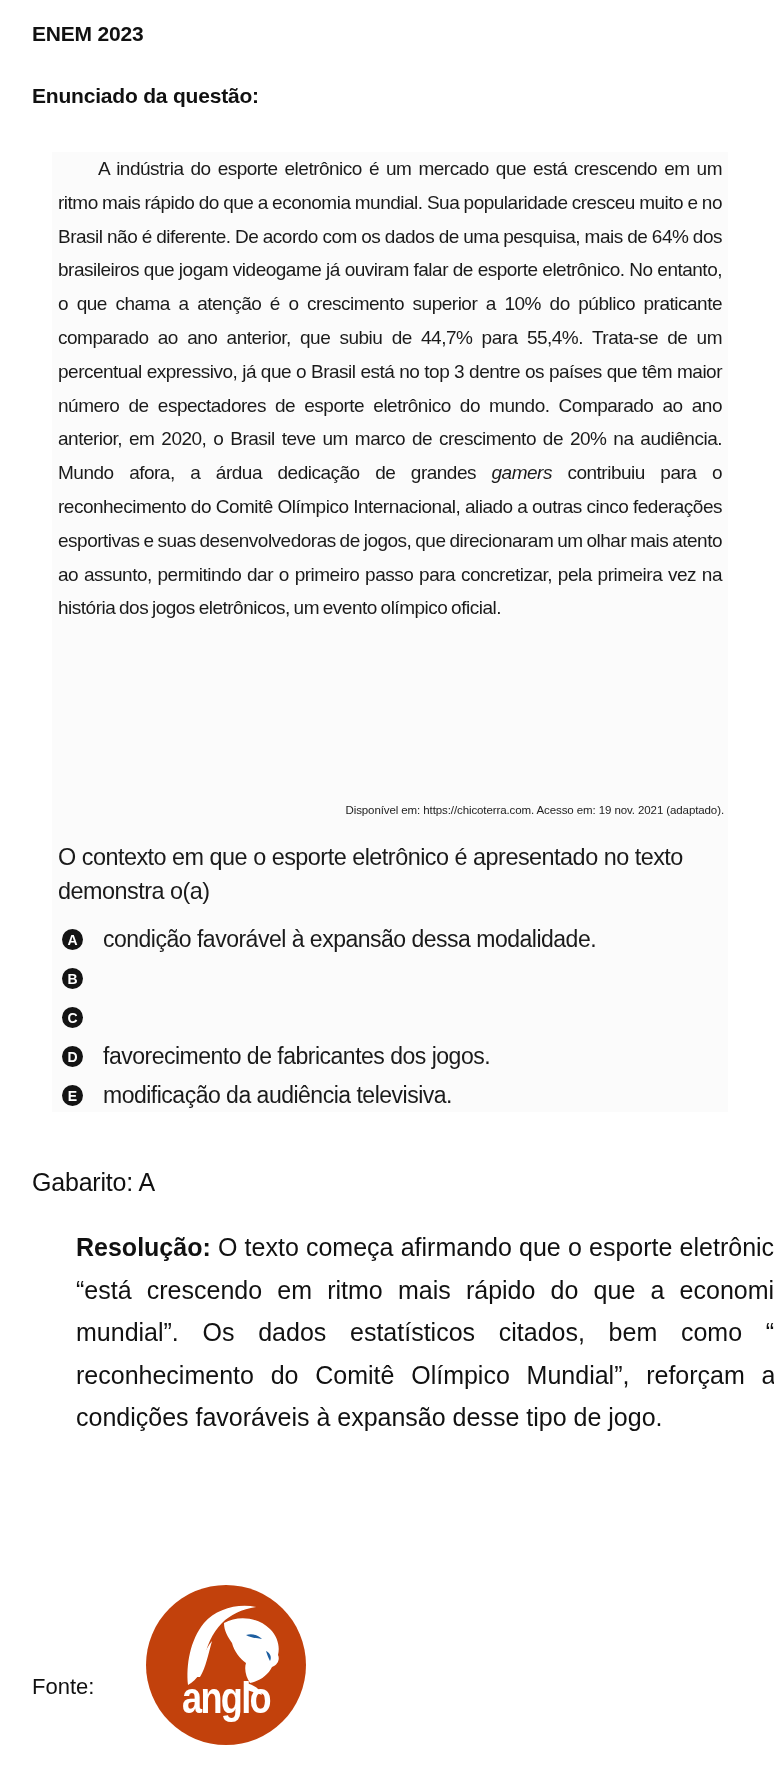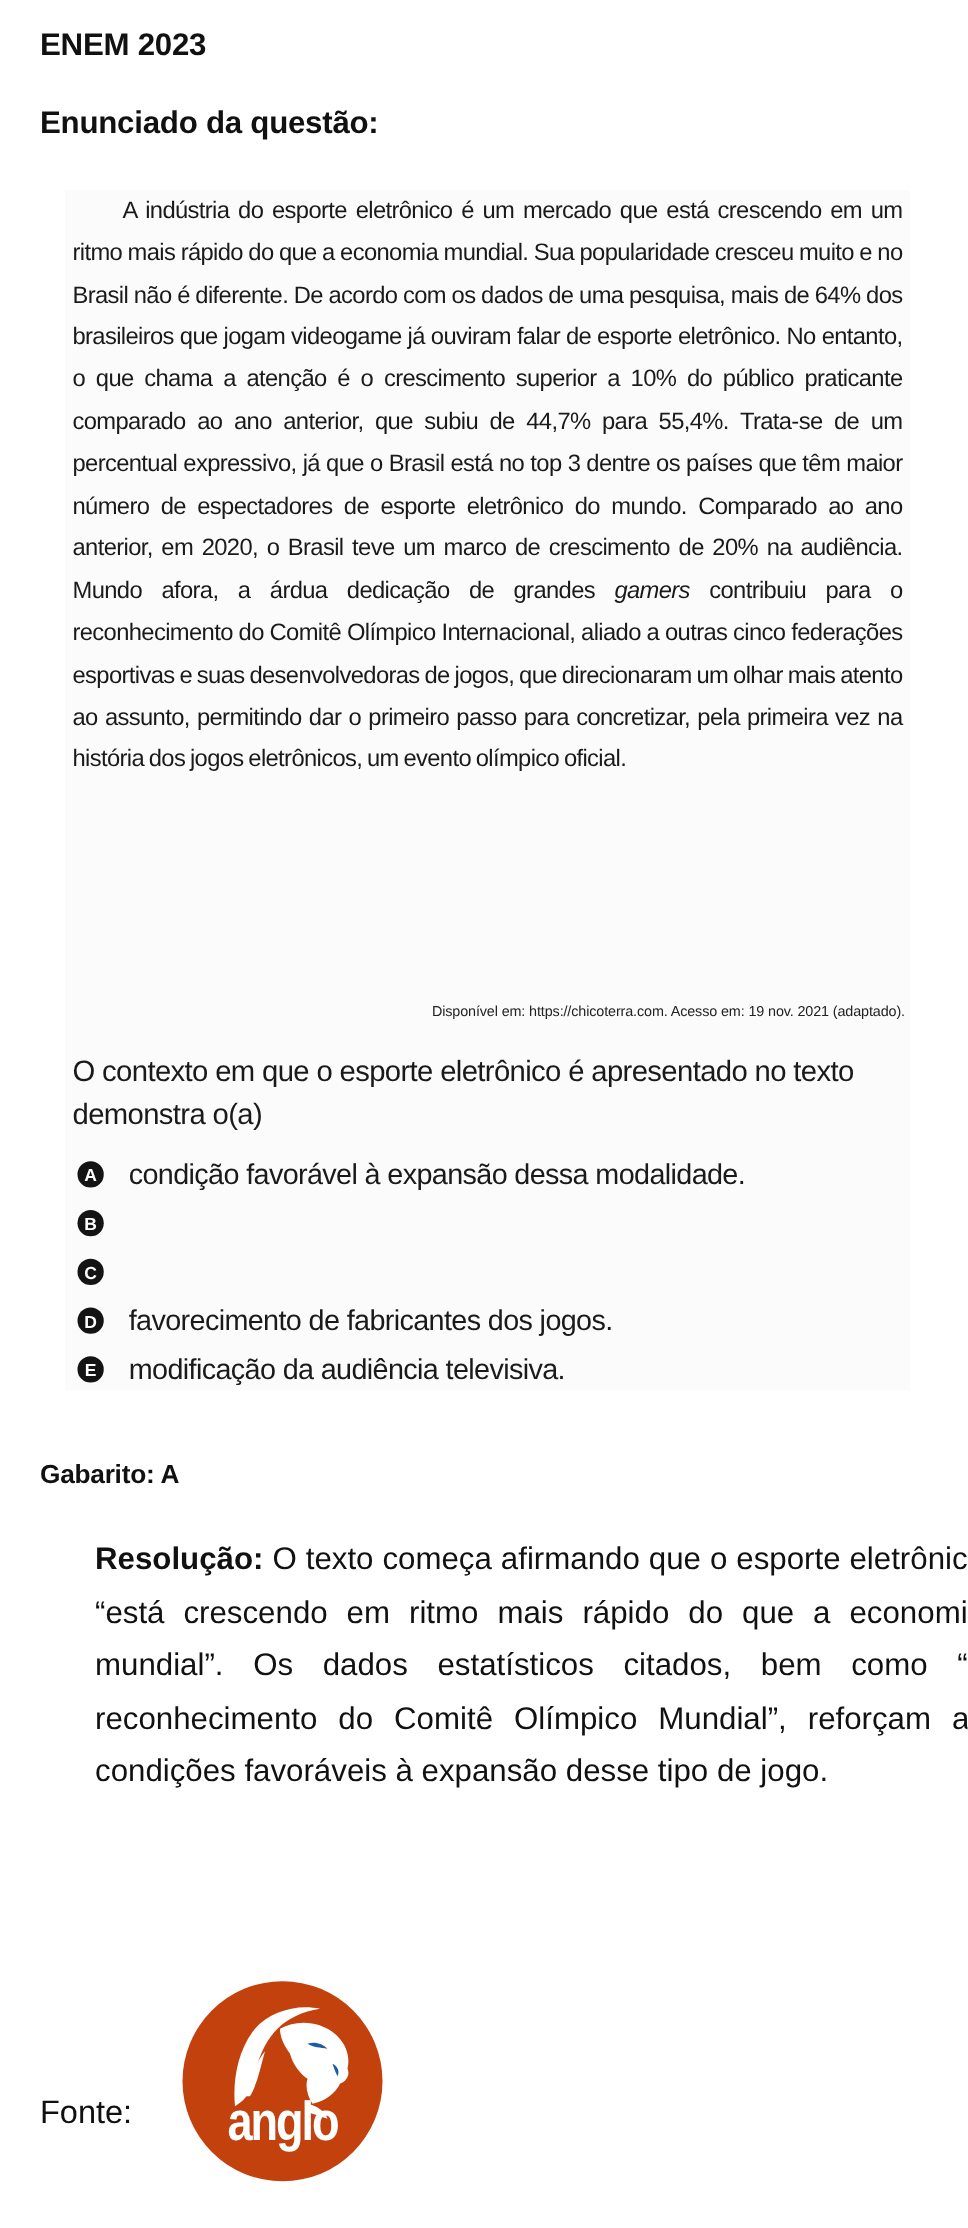--- a/index.html
+++ b/index.html
@@ -8,21 +8,21 @@
       position: relative;
       font-family: "Liberation Sans", sans-serif;
       color: #111;
       overflow: hidden;
     }
     .heading {
       position: absolute;
       left: 32px;
       font-family: "Liberation Sans", sans-serif;
       font-weight: bold;
-      font-size: 25px;
+      font-size: 21px;
       color: #111;
       letter-spacing: -0.2px;
     }
     #enem-title { top: 22px; }
     #enunciado-label { top: 84px; text-align: center; }
 
     
     .scan {
       position: absolute;
       left: 52px;
@@ -90,42 +90,42 @@
       align-items: center;
       justify-content: center;
       margin-right: 20px;
       letter-spacing: 0;
     }
 
     #gabarito {
       position: absolute;
       left: 32px;
       top: 1168px;
-      font-weight: bold;
-      font-size: 21px;
+      font-weight: normal;
+      font-size: 25px;
       letter-spacing: -0.2px;
     }
     #resolucao {
       position: absolute;
       left: 32px;
       top: 1226px;
       width: 712px;
       font-size: 25px;
       line-height: 42.5px;
       text-align: justify;
       color: #111;
       margin-left: 44px;
     }
     #resolucao b { font-weight: bold; }
 
     #fonte-label {
       position: absolute;
       left: 32px;
       top: 1674px;
-      font-size: 26px;
+      font-size: 22px;
       color: #111;
     }
     #logo {
       position: absolute;
       left: 146px;
       top: 1585px;
       width: 160px;
       height: 160px;
       border-radius: 50%;
       background: #c2410c;

